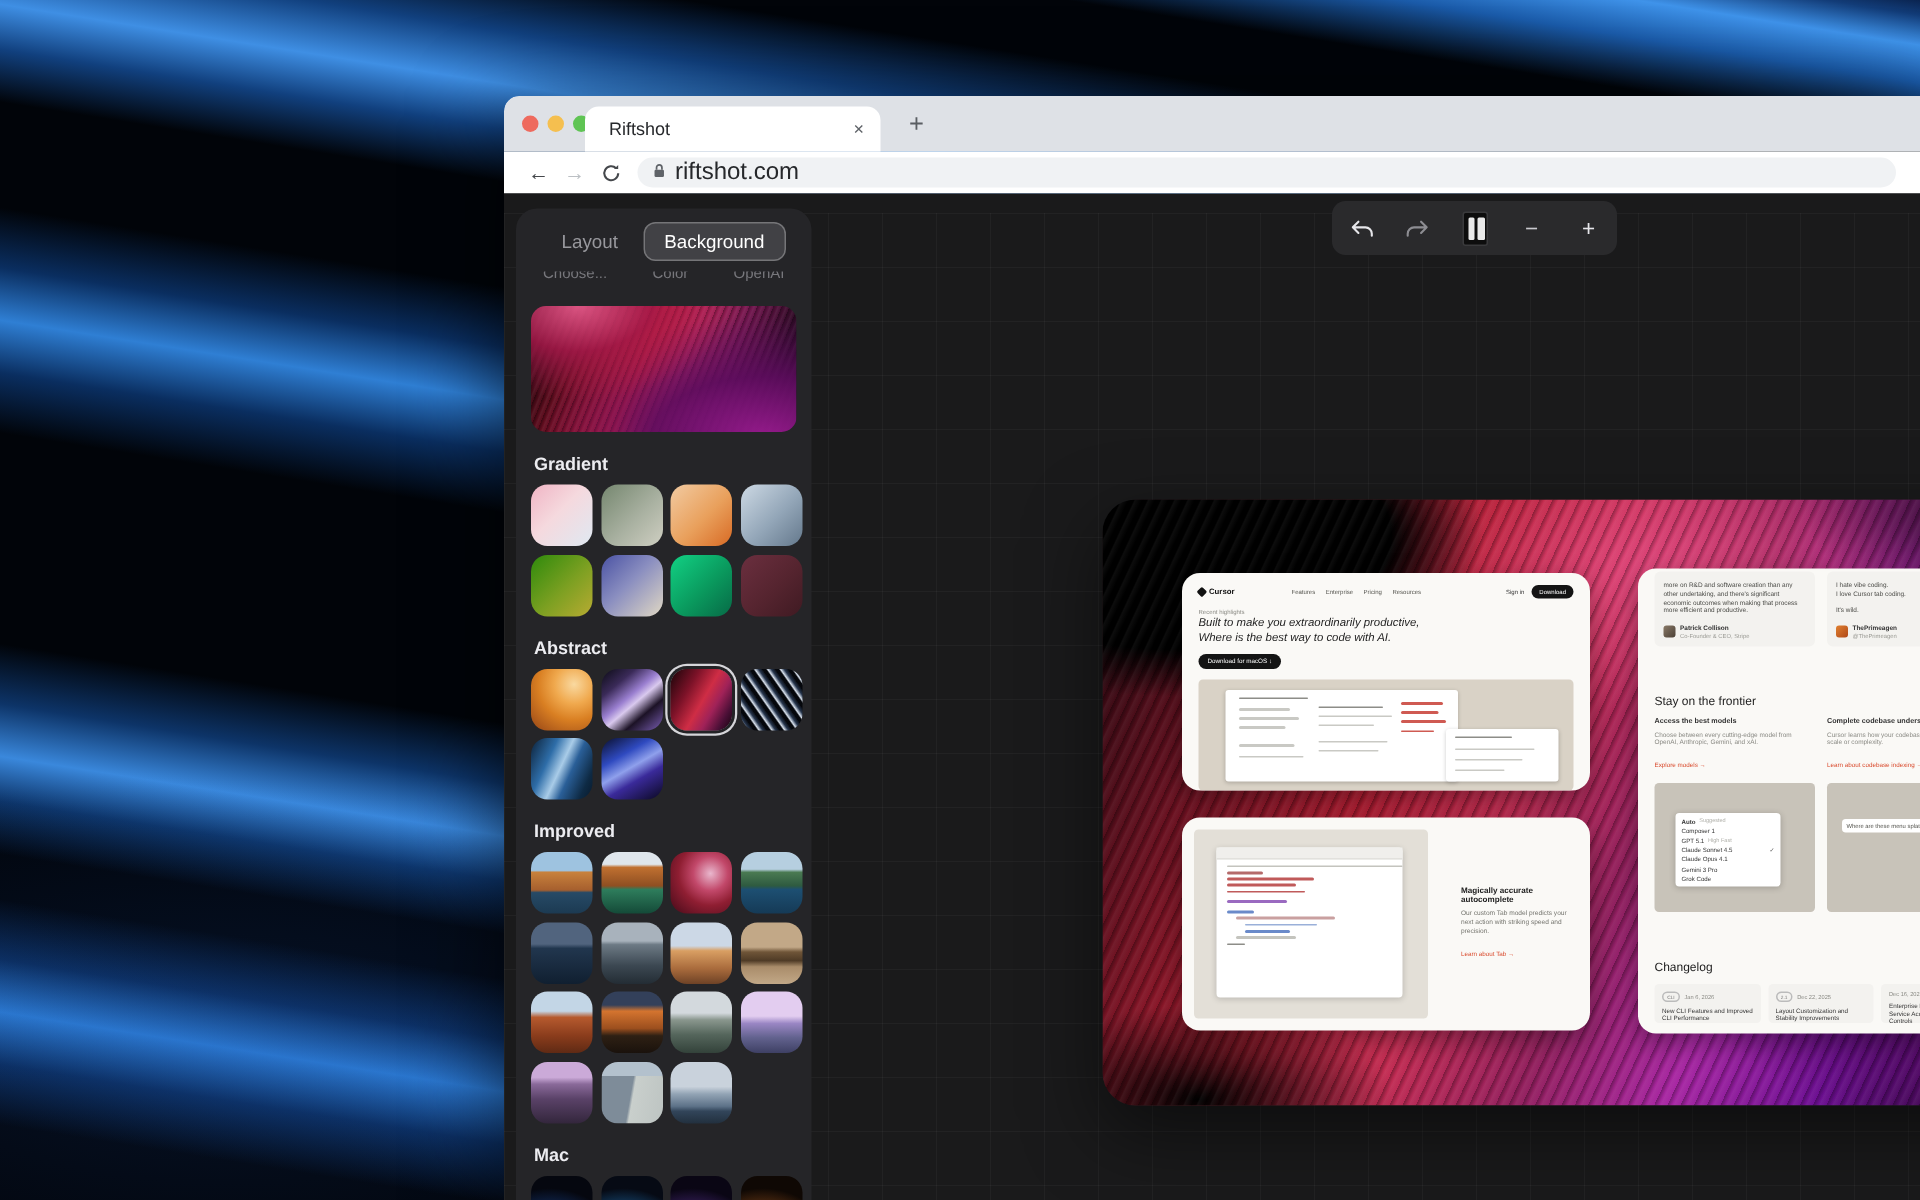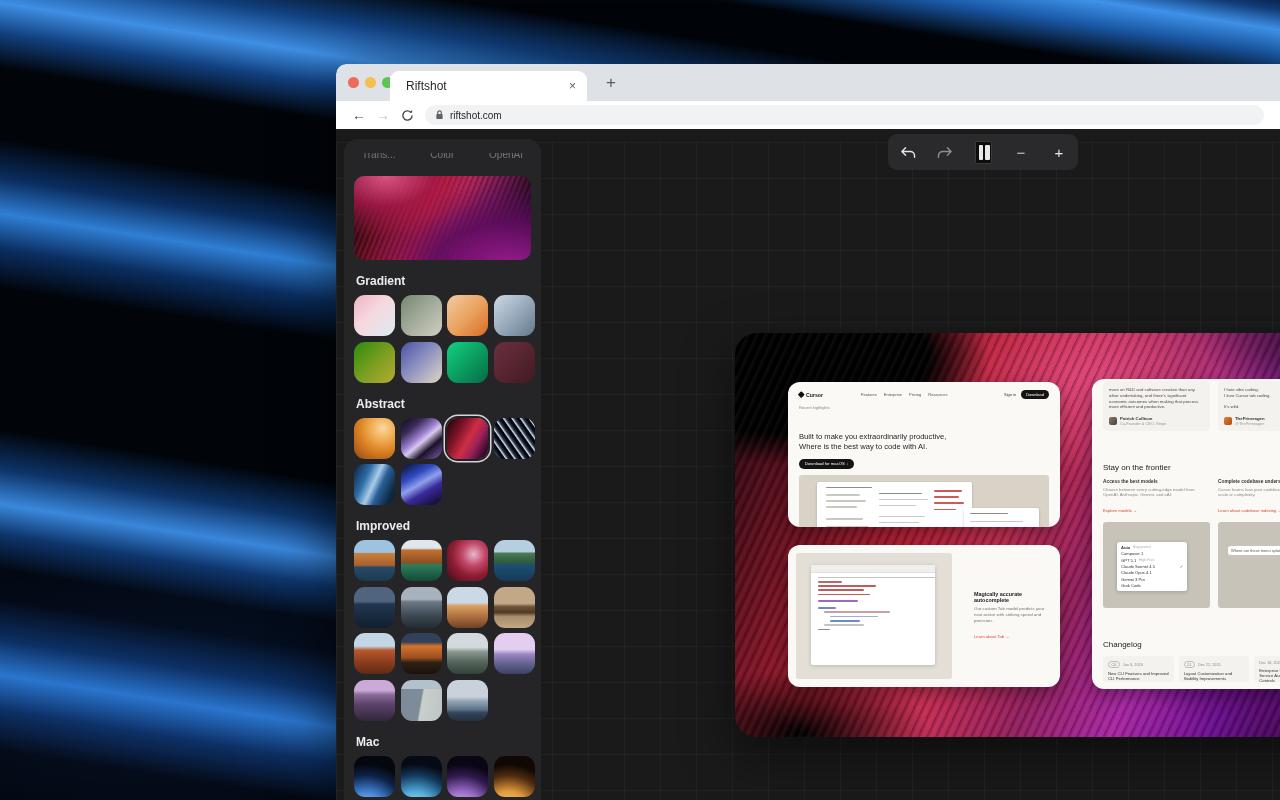--- a/index.html
+++ b/index.html
@@ -31,21 +31,21 @@
   .tab-title { margin-left:16px; font-size:12px; color:#26282b; flex:1; }
   .tab-close { margin-right:11px; font-size:12px; color:#5f6368; cursor:pointer; }
   .newtab { position:absolute; left:262px; top:6px; width:26px; height:26px;
     font-size:17px; color:#5a5e63; display:flex; align-items:center; justify-content:center; }
   .urlrow { height:28px; background:#fff; display:flex; align-items:center; padding-left:11px; }
   .navbtn { font-size:14px; width:24px; text-align:center; color:#45484c; }
   .navbtn.dim { color:#bcc0c4; }
   .reload svg { display:block; margin:0 auto; }
   .omnibox { flex:1; height:20px; margin:0 16px 0 6px; background:#f0f2f4;
     border-radius:11px; display:flex; align-items:center; padding:0 10px; gap:6px; }
-  .url-text { font-size:10px; color:#26282b; }
+  .url-text { font-size:16px; color:#26282b; }
 
   
   .app { position:relative; height:671px; background:#1a1a1b; overflow:hidden; }
   .gridlayer { position:absolute; left:0; right:0; top:13px; bottom:0;
     background-image:
       linear-gradient(rgba(255,255,255,0.035) 1px, transparent 1px),
       linear-gradient(90deg, rgba(255,255,255,0.035) 1px, transparent 1px);
     background-size:36px 36px; }
 
   
@@ -89,21 +89,21 @@
   .brand { display:flex; align-items:center; gap:2.5px; }
   .brand .logo { width:4.5px; height:4.5px; background:#111; border-radius:1px;
     transform:rotate(45deg); }
   .brand b { font-size:5.2px; color:#111; }
   .nav { display:flex; gap:7px; margin-left:38px; }
   .nav span { font-size:4px; color:#55554f; }
   .hdr-right { margin-left:auto; display:flex; align-items:center; gap:5px; }
   .signin { font-size:4px; color:#333; }
   .pill-dark { background:#141414; color:#fff; font-size:4px; padding:2px 5px; border-radius:6px; }
   .eyebrow { margin-top:6px; font-size:4px; color:#8a8a84; }
-  .headline { margin-top:22px; font-size:7.6px; line-height:9.6px; font-weight:500; color:#1f1f1f; }
+  .headline { margin-top:0; font-size:7.6px; line-height:9.6px; font-weight:500; color:#1f1f1f;font-style:italic; }
   .cta { display:inline-block; margin-top:5px; background:#141414; color:#fff;
     font-size:4.2px; padding:2.5px 6px; border-radius:7px; }
   .shot { margin-top:6px; height:74px; background:#d9d2c6; border-radius:3px; position:relative; }
   .miniwin { position:absolute; background:#fff; border-radius:2px;
     box-shadow:0 1px 3px rgba(0,0,0,0.2); overflow:hidden; }
   .mw1 { left:7%; top:9%; width:62%; height:82%; }
   .mw2 { right:4%; top:44%; width:30%; height:48%; }
   .bar { position:absolute; height:1.6px; border-radius:1px; background:#c9c9c4; }
   .bar.red { background:#cf5a52; } .bar.dark { background:#8d8d88; }
 
@@ -218,22 +218,26 @@
         <span class="thumb">
             <i class="a"></i>
             <i class="b"></i>
           </span>
       </span>
       <span class="tb glyph">−</span>
       <span class="tb glyph bright">+</span>
     </div>
 
     <div class="sidebar">
+      <div class="side-tabs">
+        <span class="side-tab">Layout</span>
+        <span class="side-tab active">Background</span>
+      </div>
       <div class="subtabs">
-        <span class="subtab">Trans...</span>
+        <span class="subtab">Choose...</span>
         <span class="subtab">Color</span>
         <span class="subtab">OpenAI</span>
       </div>
 
       <div class="preview" style="background: radial-gradient(90% 120% at 18% 0%, rgba(233,92,141,0.9) 0%, rgba(164,24,73,0.85) 30%, rgba(0,0,0,0) 62%), radial-gradient(120% 140% at 88% 105%, rgba(156,28,146,0.95) 0%, rgba(94,12,95,0.9) 35%, rgba(0,0,0,0) 70%), repeating-linear-gradient(112deg, rgba(0,0,0,0.35) 0px, rgba(0,0,0,0) 2px, rgba(255,255,255,0.06) 3px, rgba(0,0,0,0) 5px), linear-gradient(112deg, #0d0306 0%, #6e0e22 22%, #c81e38 42%, #b12458 55%, #71164e 70%, #2b0a23 86%, #000 100%)"></div>
 
       <h3>Gradient</h3>
       <div class="sw-grid">
         <div class="sw" style="background: linear-gradient(135deg,#f0b4c4 0%,#f5d9de 45%,#dfe9f2 100%)"></div>
         <div class="sw" style="background: linear-gradient(135deg,#75876f 0%,#a8b0a0 55%,#cfcfc2 100%)"></div>

